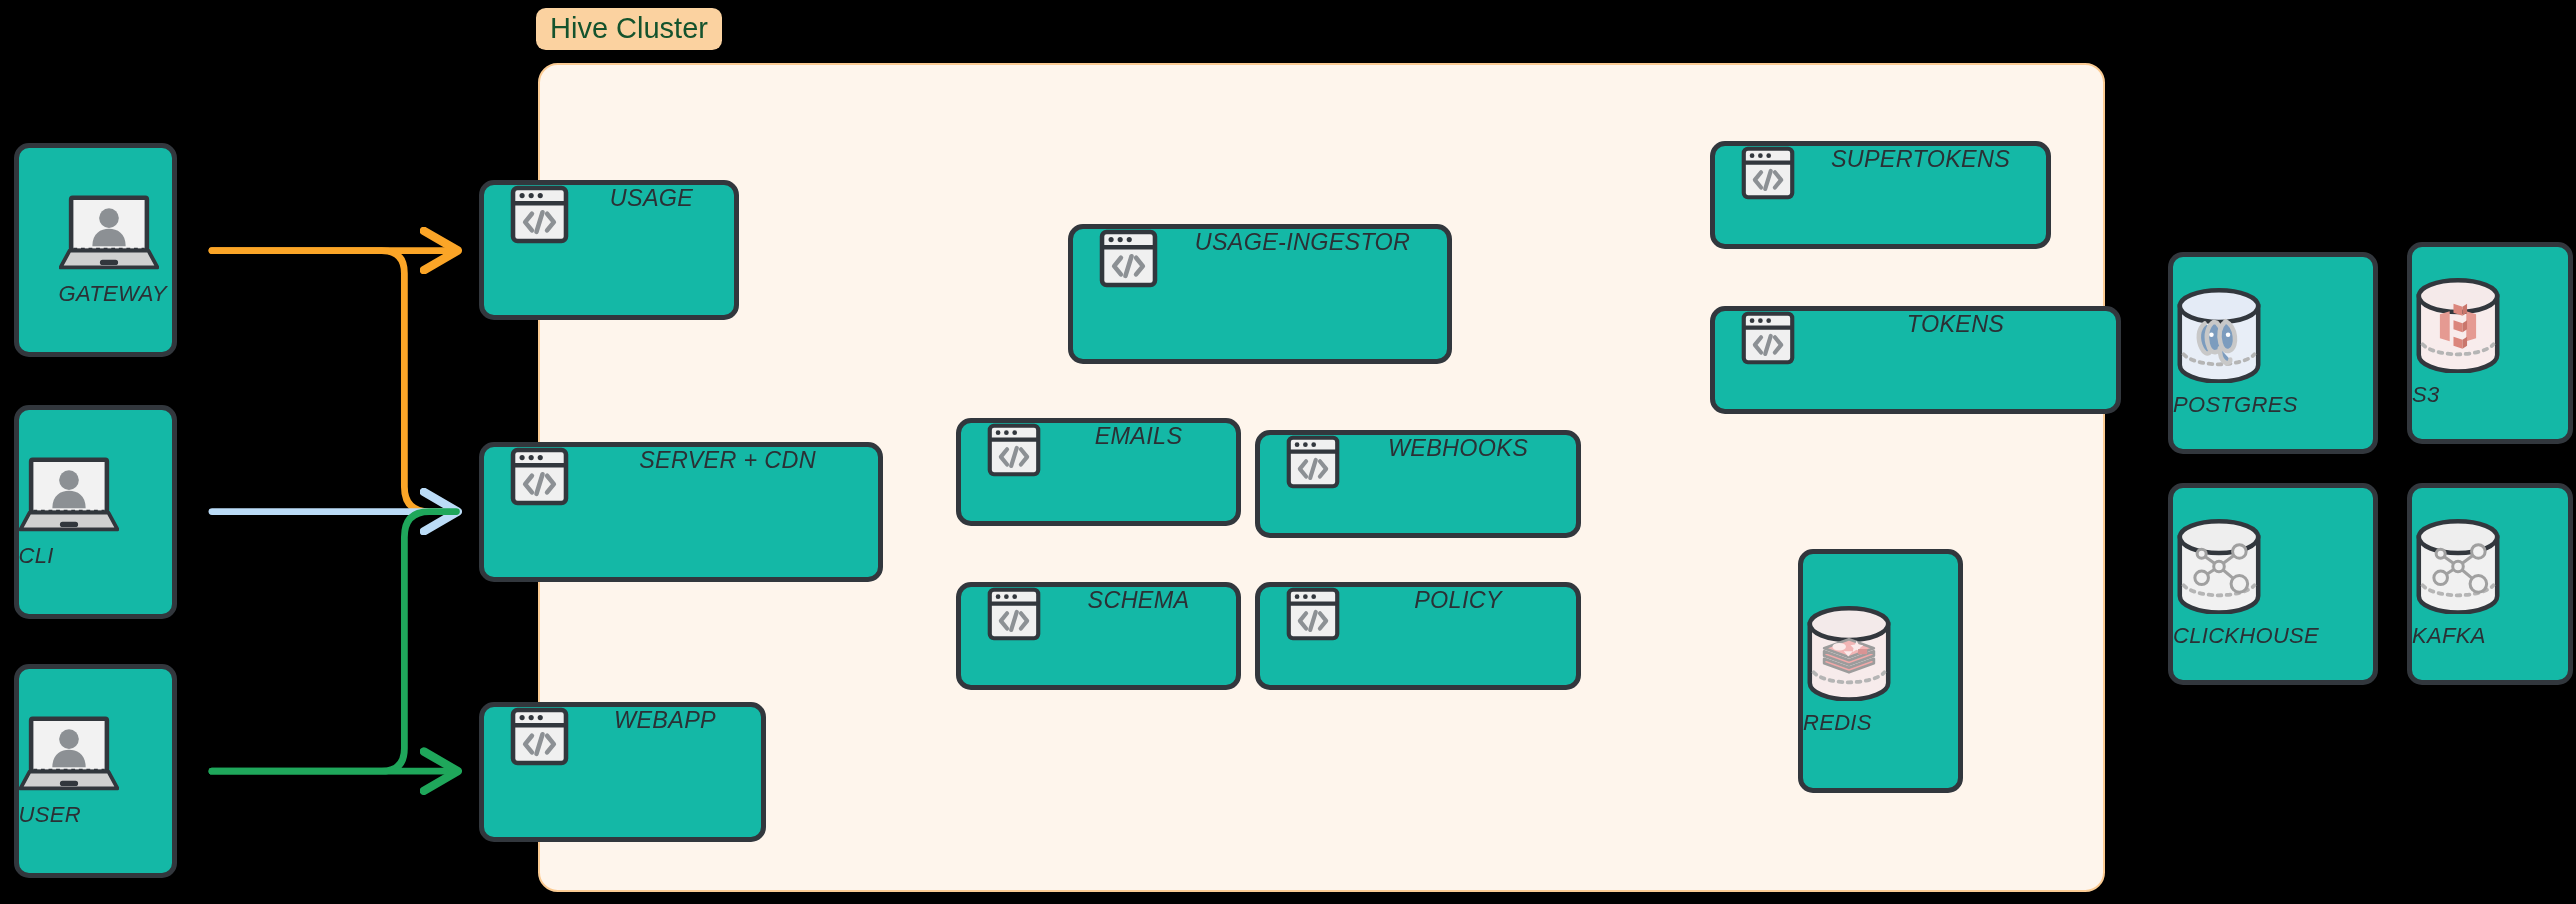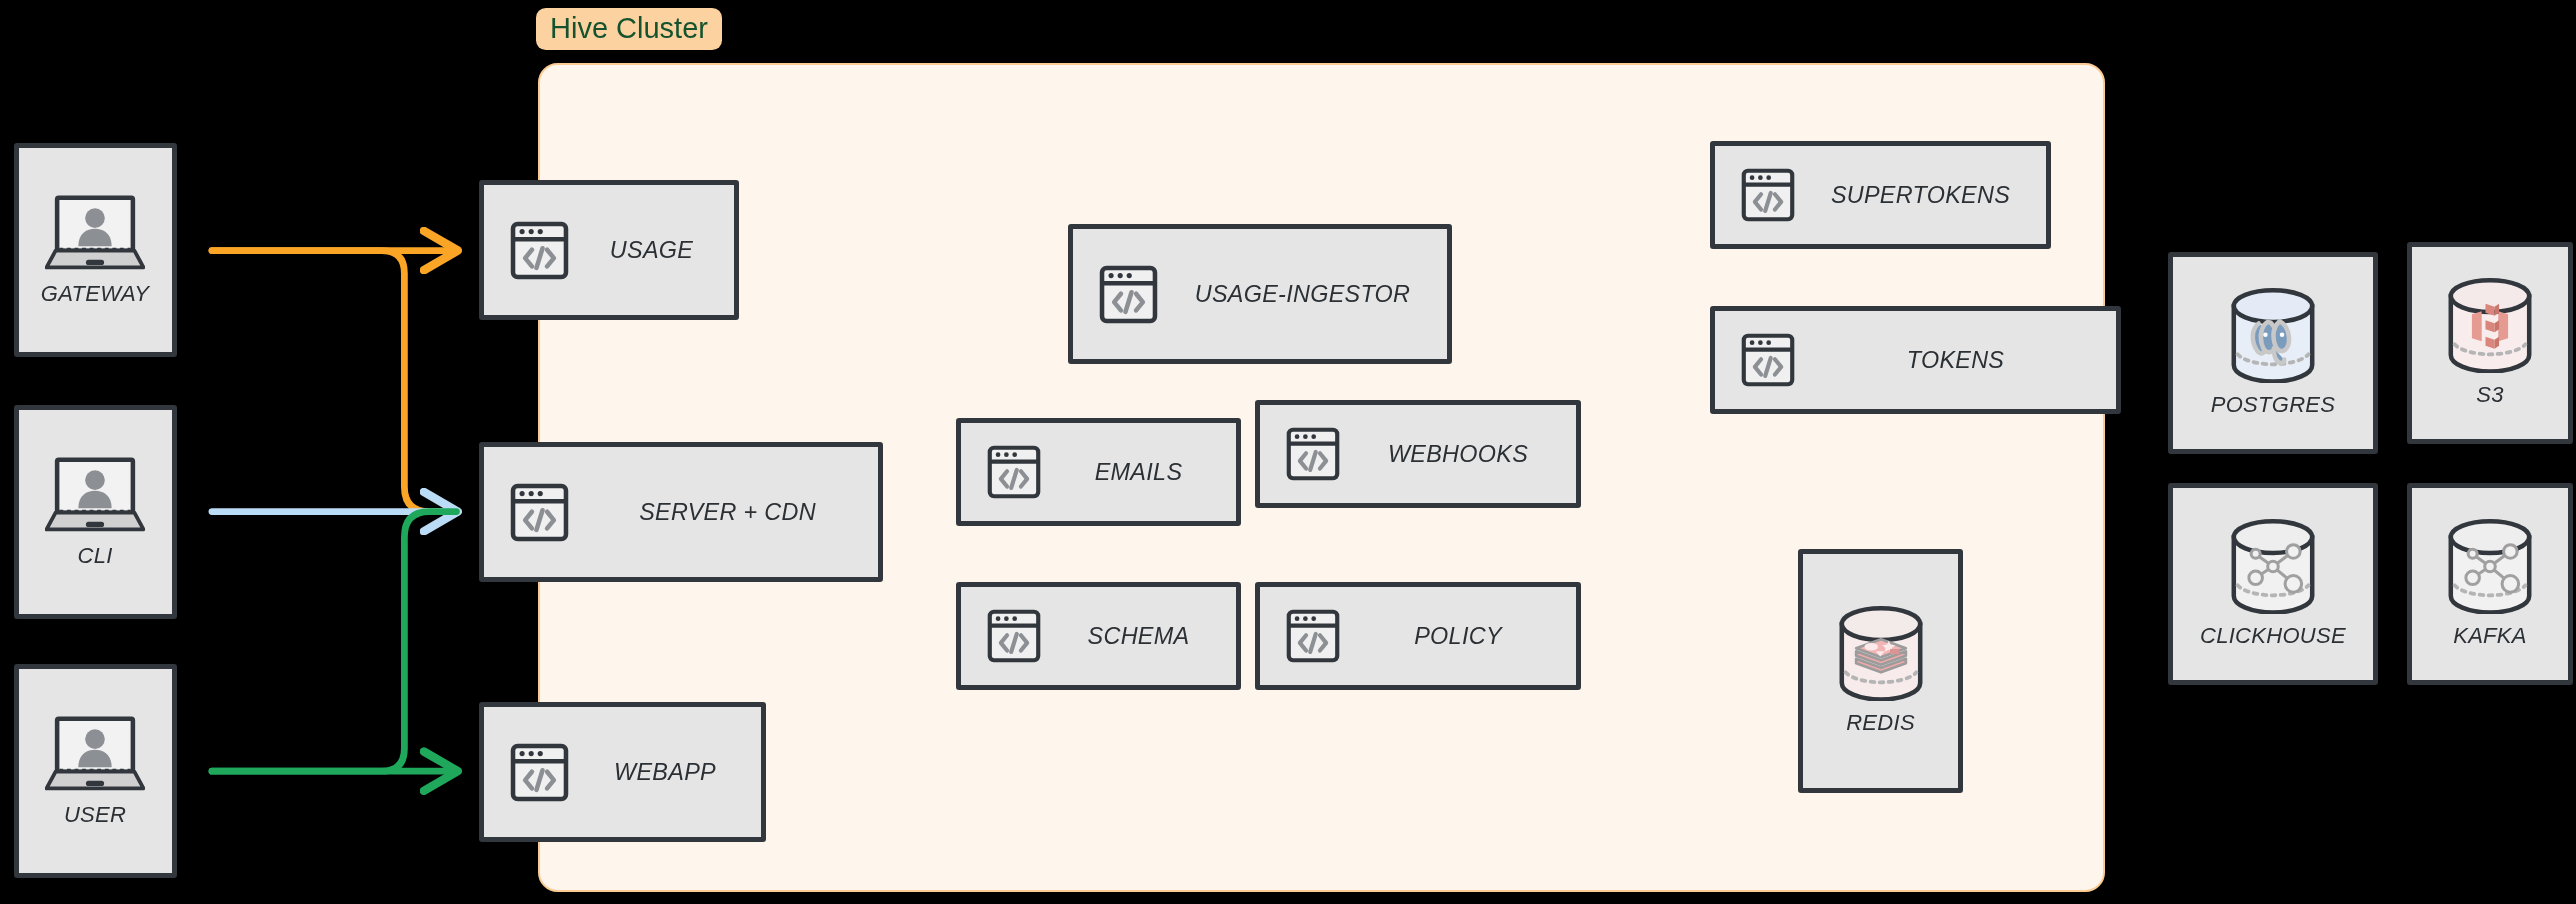--- a/index.html
+++ b/index.html
@@ -43,26 +43,25 @@
     font-size: 29px;
     font-weight: 400;
     letter-spacing: 0px;
     white-space: nowrap;
     font-family: "Liberation Sans", sans-serif;
   }
 
   
   .node {
     position: absolute;
-    background: #e5e5e5;
+    background: #14b8a6;
     border: 5.3px solid #32373D;
-    border-radius: 3px;
+    border-radius: 15px;
     box-sizing: border-box;
     display: flex;
-    align-items: center;
   }
   .node.vertical {
     flex-direction: column;
     justify-content: center;
   }
   .node.horizontal {
     flex-direction: row;
     justify-content: flex-start;
   }
 
@@ -124,21 +123,21 @@
 
     <path d="M 280,332 L 505,332 Q 535,332 535,362 L 535,645 Q 535,678 568,678 L 604,678" fill="none" stroke="#FBA527" stroke-width="9" stroke-linecap="round" stroke-linejoin="round"></path>
 
     <path d="M 280,678 L 604,678" fill="none" stroke="#BBDCF7" stroke-width="9" stroke-linecap="round" marker-end="url(#ah-blue)"></path>
 
     <path d="M 280,1022 L 505,1022 Q 535,1022 535,992 L 535,712 Q 535,678 568,678 L 604,678" fill="none" stroke="#1FA75B" stroke-width="9" stroke-linecap="round" stroke-linejoin="round"></path>
 
     <path d="M 280,1022 L 604,1022" fill="none" stroke="#1FA75B" stroke-width="9" stroke-linecap="round" marker-end="url(#ah-green)"></path>
   </svg>
 
-  <div class="node vertical" style="left:13.6px; top:143px; width:163px; height:214px;">
+  <div class="node vertical" style="left:13.6px; top:143px; width:163px; height:214px;padding-left:40px;">
     <span class="icon-wrap">
       <svg width="100" height="79" viewBox="0 0 132 104" xmlns="http://www.w3.org/2000/svg">
         <rect x="16" y="6" width="100" height="70" rx="2" fill="#F2F2F2" stroke="#32373D" stroke-width="6"></rect>
         <circle cx="66" cy="33" r="13" fill="#8C9094"></circle>
         <path d="M44 70 C44 53 55 47 66 47 C77 47 88 53 88 70 Z" fill="#8C9094"></path>
         <line x1="19" y1="74" x2="113" y2="74" stroke="#32373D" stroke-width="4" stroke-dasharray="5 5"></line>
         <path d="M14 76 L118 76 L130 98 L2 98 Z" fill="#D0D0D0" stroke="#32373D" stroke-width="5" stroke-linejoin="round"></path>
         <rect x="54" y="88" width="24" height="7" rx="3.5" fill="#32373D"></rect>
       </svg>
     </span>
@@ -246,21 +245,21 @@
         <circle cx="28" cy="14" r="3.4" fill="#32373D"></circle>
         <circle cx="40" cy="14" r="3.4" fill="#32373D"></circle>
         <path d="M29 38 L20 49 L29 60" fill="none" stroke="#8C9094" stroke-width="6" stroke-linecap="round" stroke-linejoin="round"></path>
         <path d="M49 38 L58 49 L49 60" fill="none" stroke="#8C9094" stroke-width="6" stroke-linecap="round" stroke-linejoin="round"></path>
         <line x1="43" y1="36" x2="35" y2="62" stroke="#8C9094" stroke-width="6" stroke-linecap="round"></line>
       </svg>
     </span>
     <span class="node-label">EMAILS</span>
   </div>
 
-  <div class="node horizontal" style="left:1255px; top:400px; width:326px; height:108px;">
+  <div class="node horizontal" style="left:1255px; top:430px; width:326px; height:108px;">
     <span class="icon-wrap pad-left">
       <svg width="54" height="54" viewBox="0 0 78 78" xmlns="http://www.w3.org/2000/svg">
         <rect x="4" y="4" width="70" height="70" rx="6" fill="#F0F0F0" stroke="#32373D" stroke-width="6"></rect>
         <line x1="4" y1="24" x2="74" y2="24" stroke="#32373D" stroke-width="6"></line>
         <circle cx="16" cy="14" r="3.4" fill="#32373D"></circle>
         <circle cx="28" cy="14" r="3.4" fill="#32373D"></circle>
         <circle cx="40" cy="14" r="3.4" fill="#32373D"></circle>
         <path d="M29 38 L20 49 L29 60" fill="none" stroke="#8C9094" stroke-width="6" stroke-linecap="round" stroke-linejoin="round"></path>
         <path d="M49 38 L58 49 L49 60" fill="none" stroke="#8C9094" stroke-width="6" stroke-linecap="round" stroke-linejoin="round"></path>
         <line x1="43" y1="36" x2="35" y2="62" stroke="#8C9094" stroke-width="6" stroke-linecap="round"></line>

